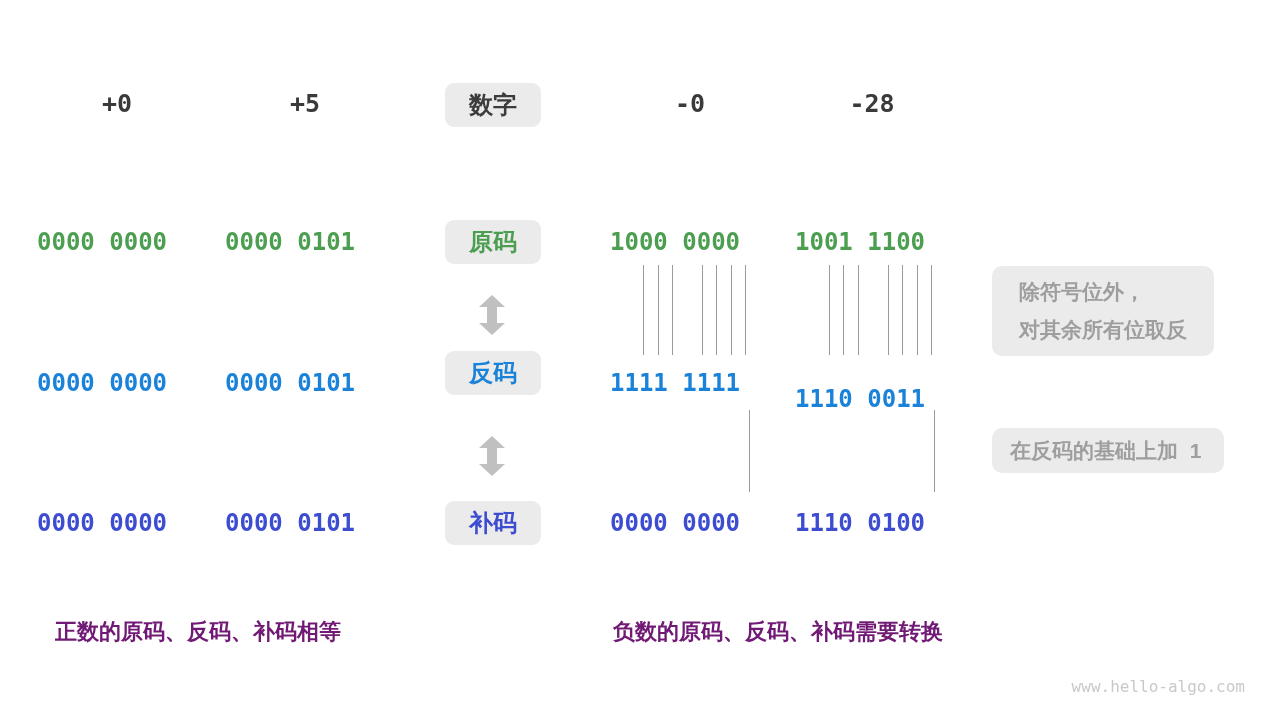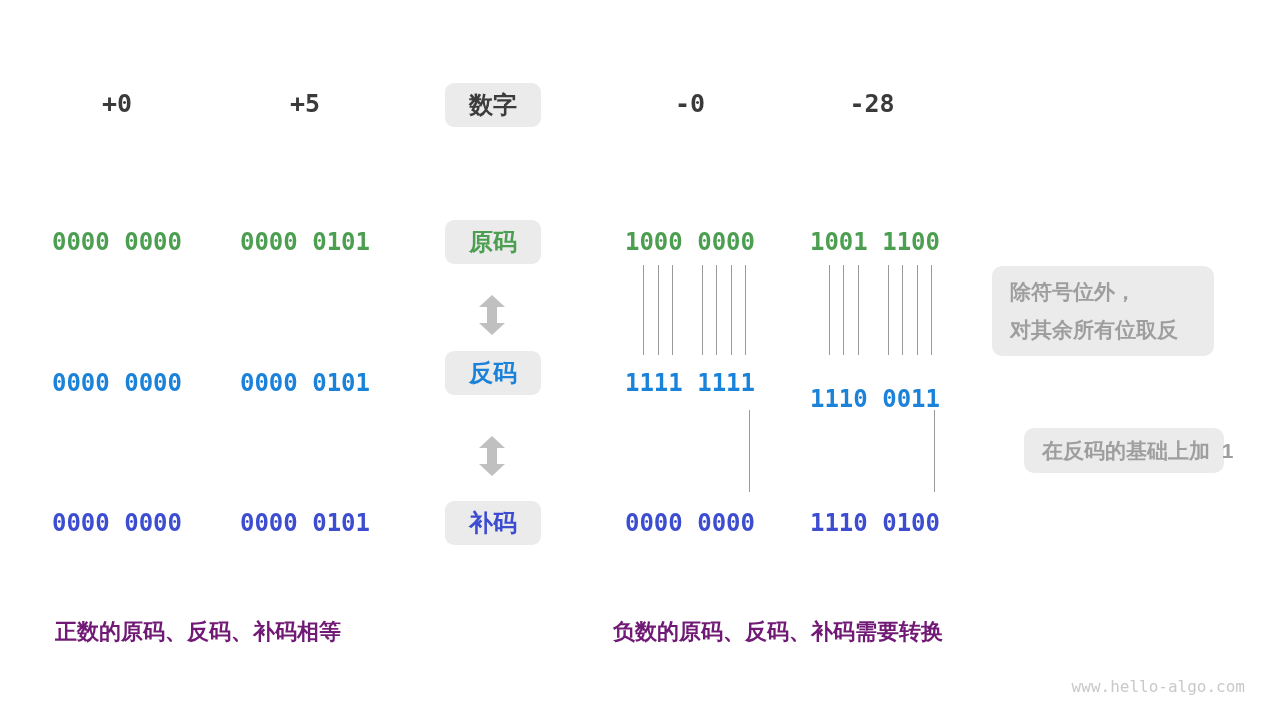--- a/index.html
+++ b/index.html
@@ -18,21 +18,20 @@
     position:absolute;
     width:160px;height:32px;
     top:88px;
     text-align:center;
     font-size:25px;line-height:32px;
     color:#3a3a3a;
   }
   .bin-val{
     position:absolute;
     width:160px;height:30px;
-    text-align:center;
     font-size:24px;line-height:30px;
     letter-spacing:0;
   }
   .badge{
     position:absolute;
     left:445px;width:96px;height:44px;
     background:#ebebeb;
     border-radius:9px;
     text-align:center;
     font-size:24px;font-weight:bold;
@@ -53,25 +52,25 @@
     border-radius:10px;
     color:#9e9e9e;
     font-weight:bold;
     font-size:21px;
   }
   .note-flip{
     left:992px;top:266px;width:222px;height:90px;
     padding:0;
   }
   .note-flip .ln{
-    padding-left:18px;line-height:38px;
+    padding-left:18px;line-height:38px;margin-left:9px;
   }
   .note-flip .ln:first-child{padding-top:7px;}
   .note-add{
-    left:1024px;top:428px;width:200px;height:45px;
+    left:992px;top:428px;width:232px;height:45px;
     line-height:45px;
     padding:0 0 12px 18px;
     box-sizing:border-box;
     white-space:pre;
   }
   .caption{
     position:absolute;
     top:617px;
     font-size:22px;font-weight:bold;
     color:#701a75;

